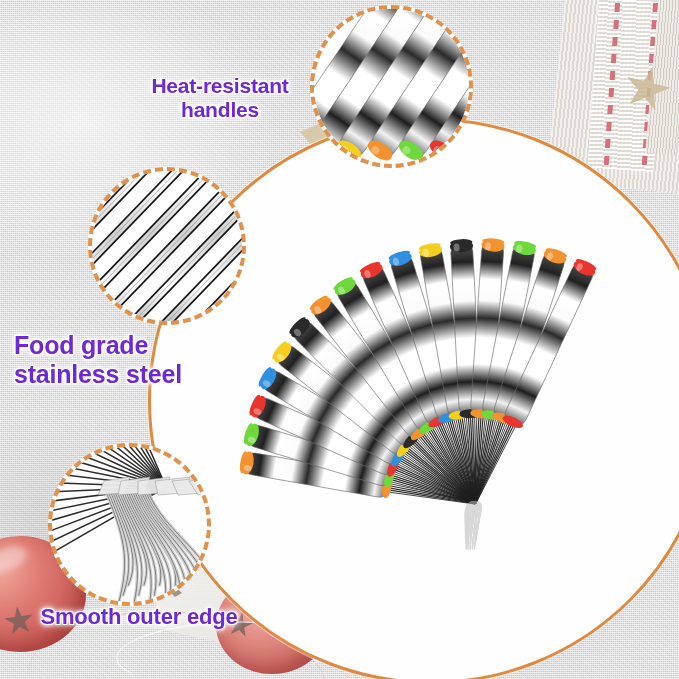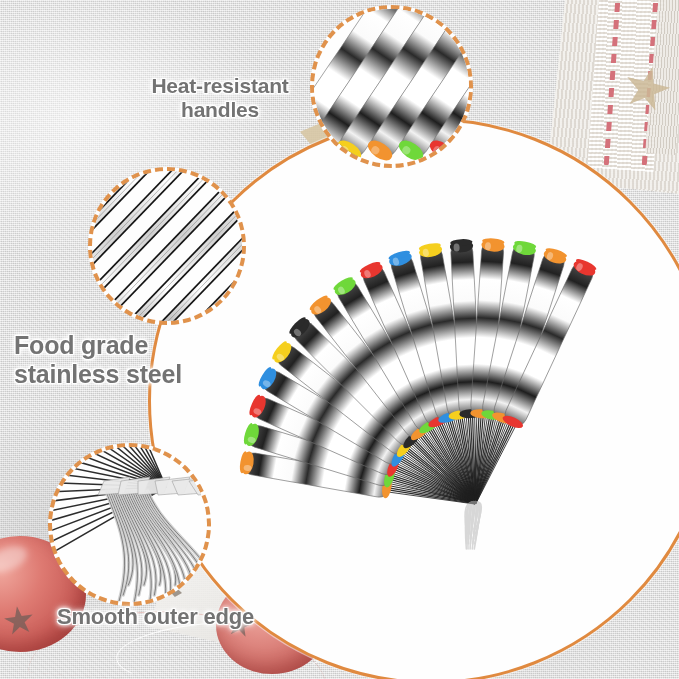--- a/index.html
+++ b/index.html
@@ -125,29 +125,29 @@
     position:absolute;border-radius:50%;background:#fefefe;
     border:4px dashed #e0924c;overflow:hidden;
   }
   #callout-handles{left:310px;top:5px;width:155px;height:155px;}
   #callout-wires{left:88px;top:167px;width:150px;height:150px;}
   #callout-edge{left:48px;top:443px;width:155px;height:155px;}
   .callout-inner{position:absolute;inset:-4px;}
 
   
   .label{
-    position:absolute;color:#737373;font-weight:bold;
+    position:absolute;color:#6d28d9;font-weight:bold;
     line-height:1.16;letter-spacing:-.2px;
     text-shadow:
       0 0 4px #fff,0 0 4px #fff,0 0 7px #fff,0 0 9px #fff,
       1px 1px 0 #fff,-1px 1px 0 #fff,1px -1px 0 #fff,-1px -1px 0 #fff;
   }
   #label-heat{left:140px;top:74px;font-size:21px;text-align:center;width:160px;}
   #label-food{left:14px;top:331px;font-size:25px;text-align:left;width:180px;}
-  #label-edge{left:24px;top:604px;font-size:22px;text-align:right;width:230px;}
+  #label-edge{left:24px;top:604px;font-size:22px;text-align:center;width:230px;}
 </style>
 </head>
 <body>
 
 <div id="stage">
 
   <div class="bg"></div>
   <div class="bg-noise"></div>
   <div class="bg-blotch"></div>
 

